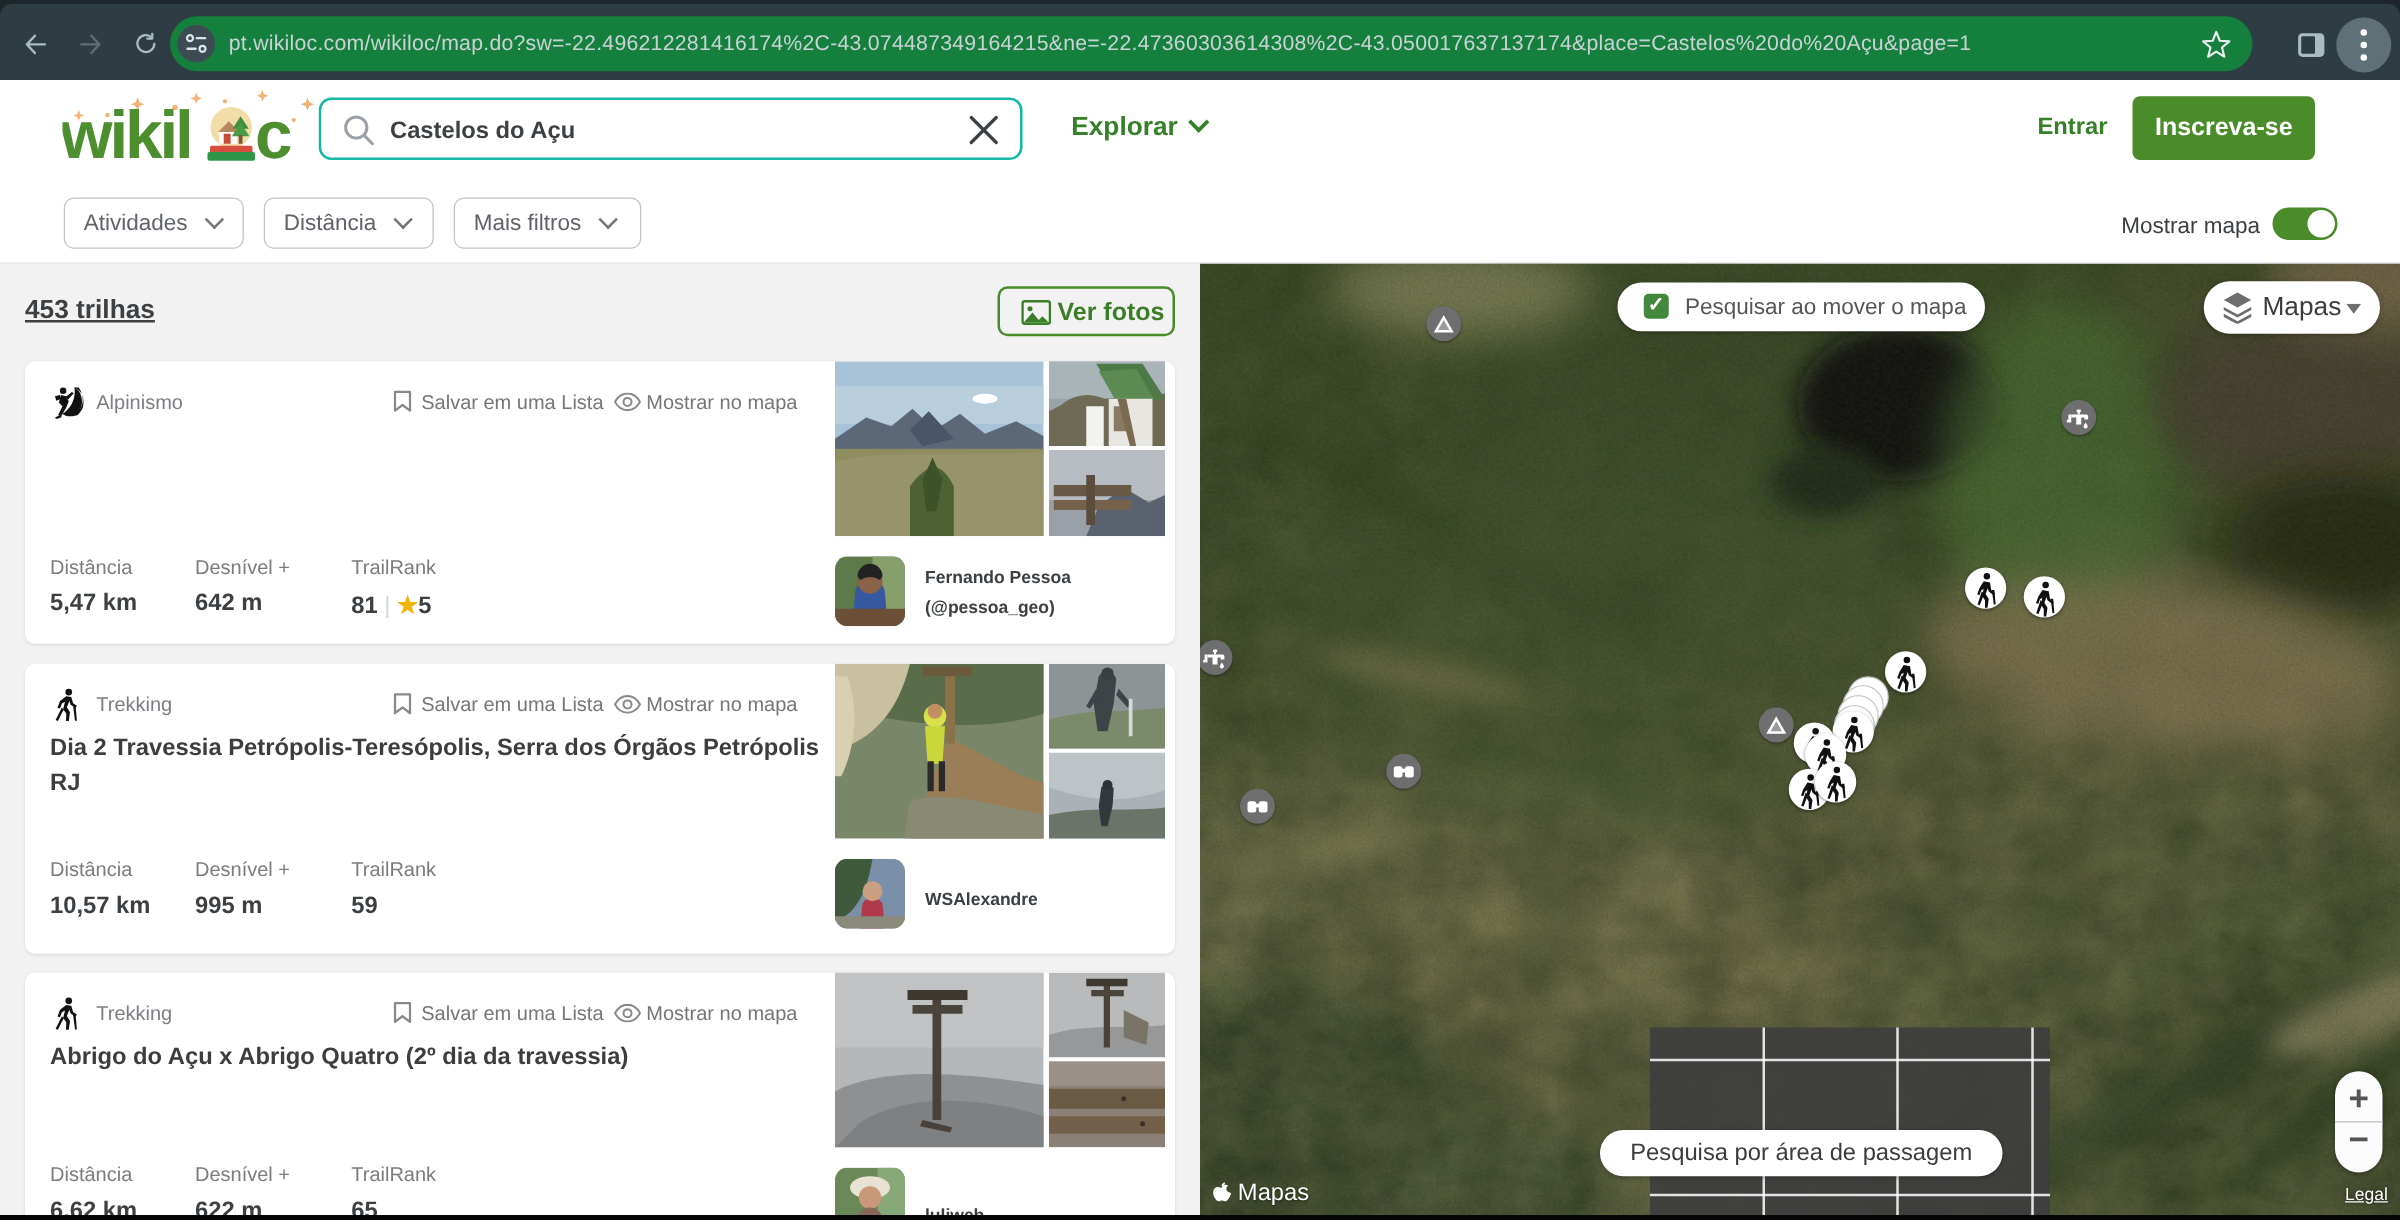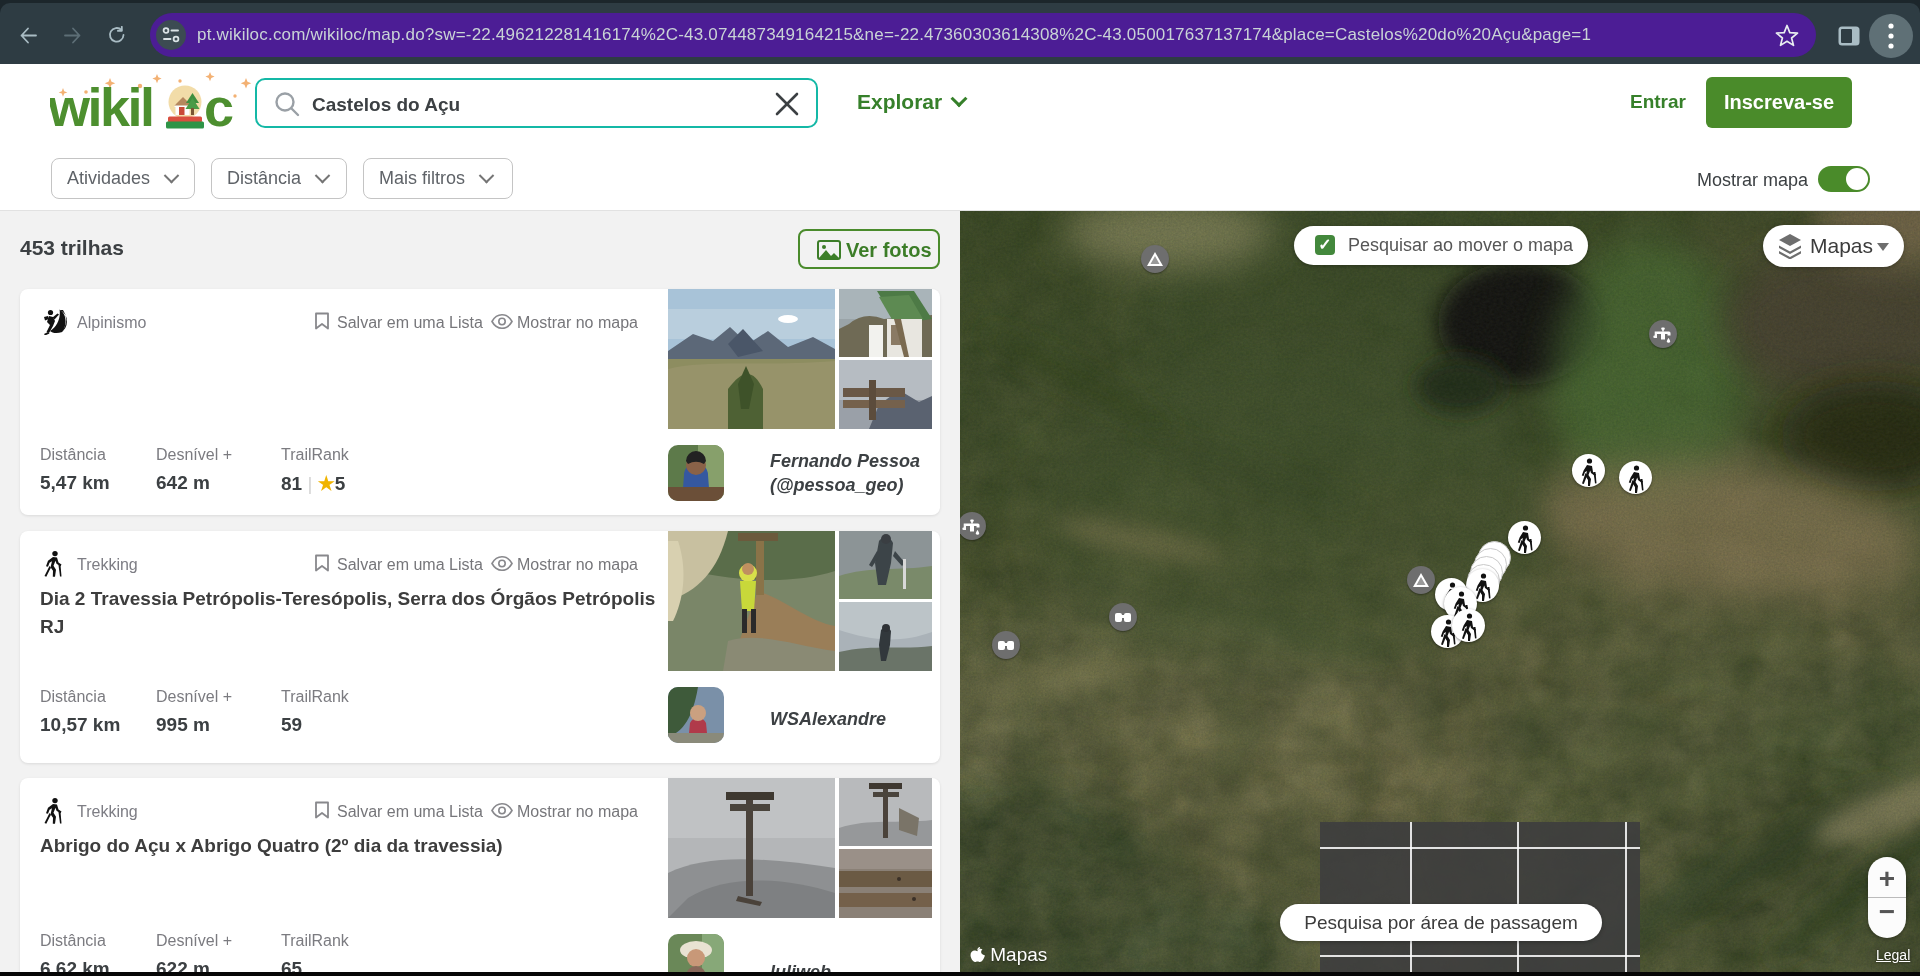--- a/index.html
+++ b/index.html
@@ -4,21 +4,21 @@
 <title>Wikiloc</title>
 <style>
 * { margin:0; padding:0; box-sizing:border-box; }
 html,body { width:1920px; height:976px; overflow:hidden; font-family:"Liberation Sans", sans-serif; background:#fff; }
 #page { position:relative; width:1920px; height:976px; }
 
 
 #chrome { position:absolute; left:0; top:0; width:1920px; height:64px; background:#1c262b; }
 #toolbar { position:absolute; left:0; top:3px; width:1920px; height:61px; background:#2e3c43; border-radius:10px 10px 0 0; }
 .navic { position:absolute; top:20px; }
-#urlpill { position:absolute; left:150px; top:10px; width:1666px; height:44px; background:#4c1d95; border-radius:22px; }
+#urlpill { position:absolute; left:136px; top:10px; width:1666px; height:44px; background:#15803d; border-radius:22px; }
 #sitecirc { position:absolute; left:6px; top:7px; width:30px; height:30px; border-radius:50%; background:#3c4b52; }
 #urltext { position:absolute; left:47px; top:12px; font-size:17px; color:#c9d3d6; white-space:nowrap; letter-spacing:0.2px; }
 #menucirc { position:absolute; left:1869px; top:11px; width:44px; height:44px; border-radius:50%; background:#5f7076; }
 
 
 #header { position:absolute; left:0; top:64px; width:1920px; height:81px; background:#fff;padding-left:16px; }
 #logo { position:absolute; left:50px; top:2px; }
 #searchbox { position:absolute; left:255px; top:14px; width:563px; height:50px; border:2px solid #14b8a6; border-radius:10px; background:#fff; }
 #searchtext { position:absolute; left:55px; top:14px; font-size:19px; color:#3c4043; font-weight:bold; }
 #explorar { position:absolute; left:857px; top:26px; font-size:21px; color:#36802a; font-weight:bold; }
@@ -30,36 +30,36 @@
 #filters { position:absolute; left:0; top:145px; width:1920px; height:66px; background:#fff; border-bottom:1px solid #e2e2e2; }
 .fbtn { position:absolute; top:13px; height:41px; border:1.5px solid #c4c4c4; border-radius:8px; color:#5f6368; font-size:18px; line-height:38px; white-space:nowrap; }
 .fbtn .lbl { padding-left:15px; }
 .chev { display:inline-block; width:11px; height:11px; border-right:2px solid #757575; border-bottom:2px solid #757575; transform:rotate(45deg) translate(-2px,-2px); margin-left:16px; margin-right:16px; }
 #mostrarmapa { position:absolute; left:1697px; top:25px; font-size:18px; color:#3c4043; }
 #toggle { position:absolute; left:1818px; top:21px; width:52px; height:26px; border-radius:13px; background:#4a8b2a; }
 #toggle .knob { position:absolute; right:2px; top:2px; width:22px; height:22px; border-radius:50%; background:#fff; }
 
 
 #list { position:absolute; left:0; top:211px; width:960px; height:765px; background:#f2f2f2; }
-#ntrails { position:absolute; left:20px; top:25px; font-size:21px; font-weight:bold; color:#3c4043; }
+#ntrails { position:absolute; left:20px; top:25px; font-size:21px; font-weight:bold; color:#3c4043;text-decoration:underline; }
 #verfotos { position:absolute; left:798px; top:18px; width:142px; height:40px; border:2px solid #4a8b2c; border-radius:8px; color:#3c7d28; font-size:20px; font-weight:bold; white-space:nowrap; }
 .card { position:absolute; left:20px; width:920px; background:#fff; border-radius:8px; box-shadow:0 1px 3px rgba(0,0,0,0.10); }
 .acticon { position:absolute; left:20px; top:19px; width:27px; height:27px; }
 .actlabel { position:absolute; left:57px; top:25px; font-size:16px; color:#7d7d84; }
 .meta { position:absolute; top:25px; font-size:16px; white-space:nowrap; color:#76767a; }
 .cardtitle { position:absolute; left:20px; top:54px; width:630px; font-size:19px; font-weight:bold; color:#3d3d3d; line-height:28px; }
 .stats { position:absolute; left:20px; top:157px; }
 .statcol { position:absolute; top:0; }
 .statlbl { font-size:16px; color:#7b7b80; white-space:nowrap; }
 .statval { font-size:19px; font-weight:bold; color:#3c4043; margin-top:8px; white-space:nowrap; }
 .bigphoto { position:absolute; left:648px; top:0px; width:167px; height:140px; overflow:hidden; }
 .sm1 { position:absolute; left:819px; top:0px; width:93px; height:68px; overflow:hidden; }
 .sm2 { position:absolute; left:819px; top:71px; width:93px; height:69px; overflow:hidden; }
 .avatar { position:absolute; left:648px; top:156px; width:56px; height:56px; border-radius:10px; overflow:hidden; }
-.author { position:absolute; left:750px; font-size:18px; font-weight:bold; color:#3c4043; line-height:24px;font-style:italic; }
+.author { position:absolute; left:720px; font-size:14px; font-weight:bold; color:#3c4043; line-height:24px; }
 
 
 #map { position:absolute; left:960px; top:211px; width:960px; height:765px; overflow:hidden; background:#6f744a; }
 .gmarker { position:absolute; width:28px; height:28px; border-radius:50%; background:#6e6e6e; box-shadow:0 1px 2px rgba(0,0,0,0.4); }
 .hiker { position:absolute; width:33px; height:33px; border-radius:50%; background:#fff; box-shadow:0 1px 3px rgba(0,0,0,0.45); }
 .deckc { position:absolute; width:33px; height:33px; border-radius:50%; background:#fff; border:1px solid #c9c9c9; }
 #searchmove { position:absolute; left:334px; top:15px; width:294px; height:39px; background:#fff; border-radius:20px; box-shadow:0 1px 4px rgba(0,0,0,0.3); }
 #searchmove .cb { position:absolute; left:21px; top:9px; width:20px; height:20px; background:#43883c; border-radius:4px; color:#fff; font-size:16px; text-align:center; line-height:20px; font-weight:bold; }
 #searchmove .tx { position:absolute; left:54px; top:9px; font-size:18px; color:#565656; }
 #mapasbtn { position:absolute; left:803px; top:14px; width:141px; height:42px; background:#fff; border-radius:21px; box-shadow:0 1px 4px rgba(0,0,0,0.3); }

